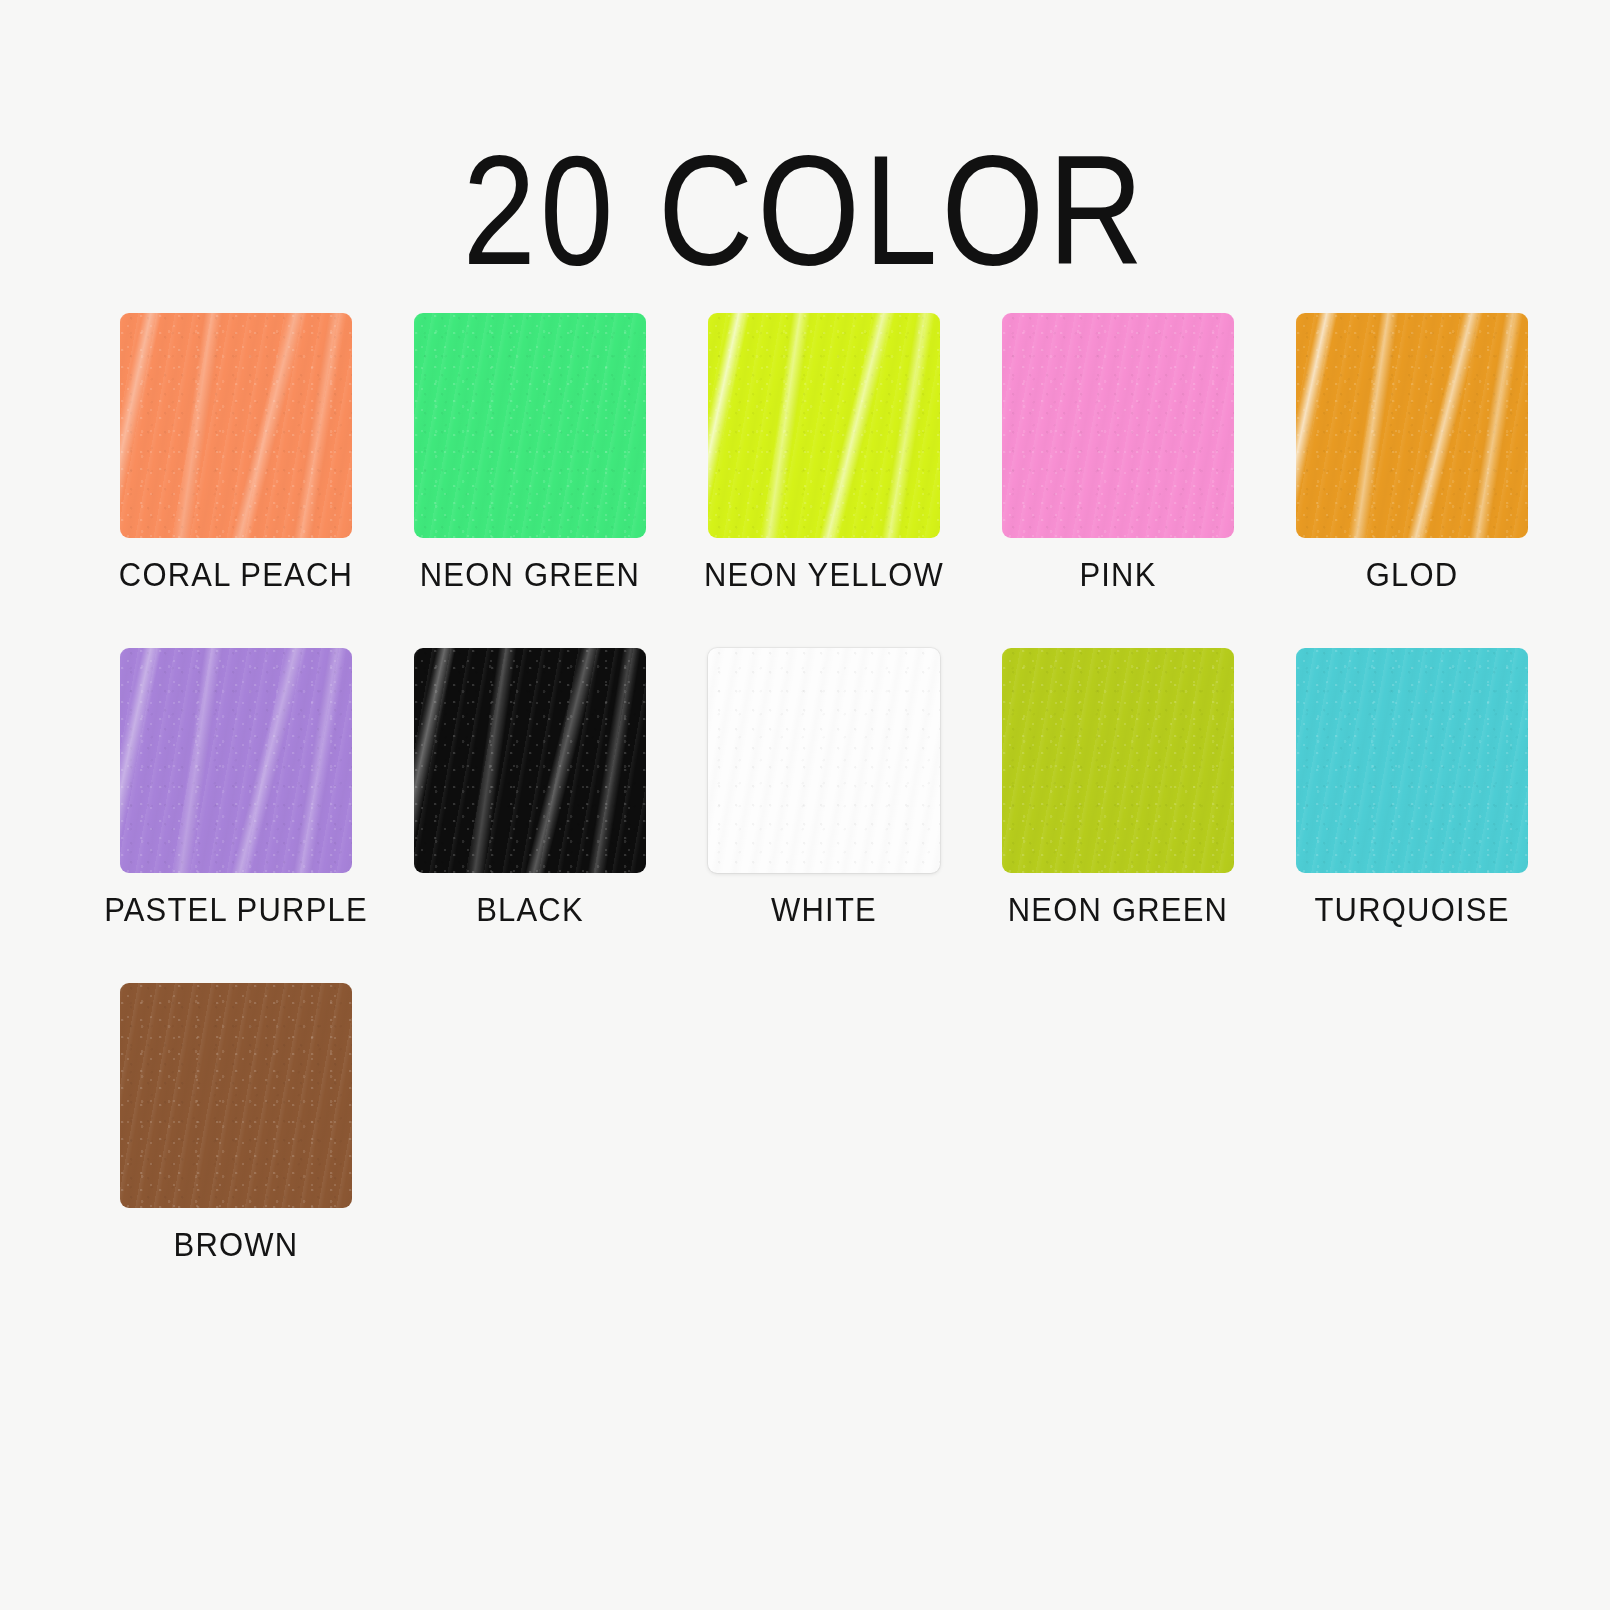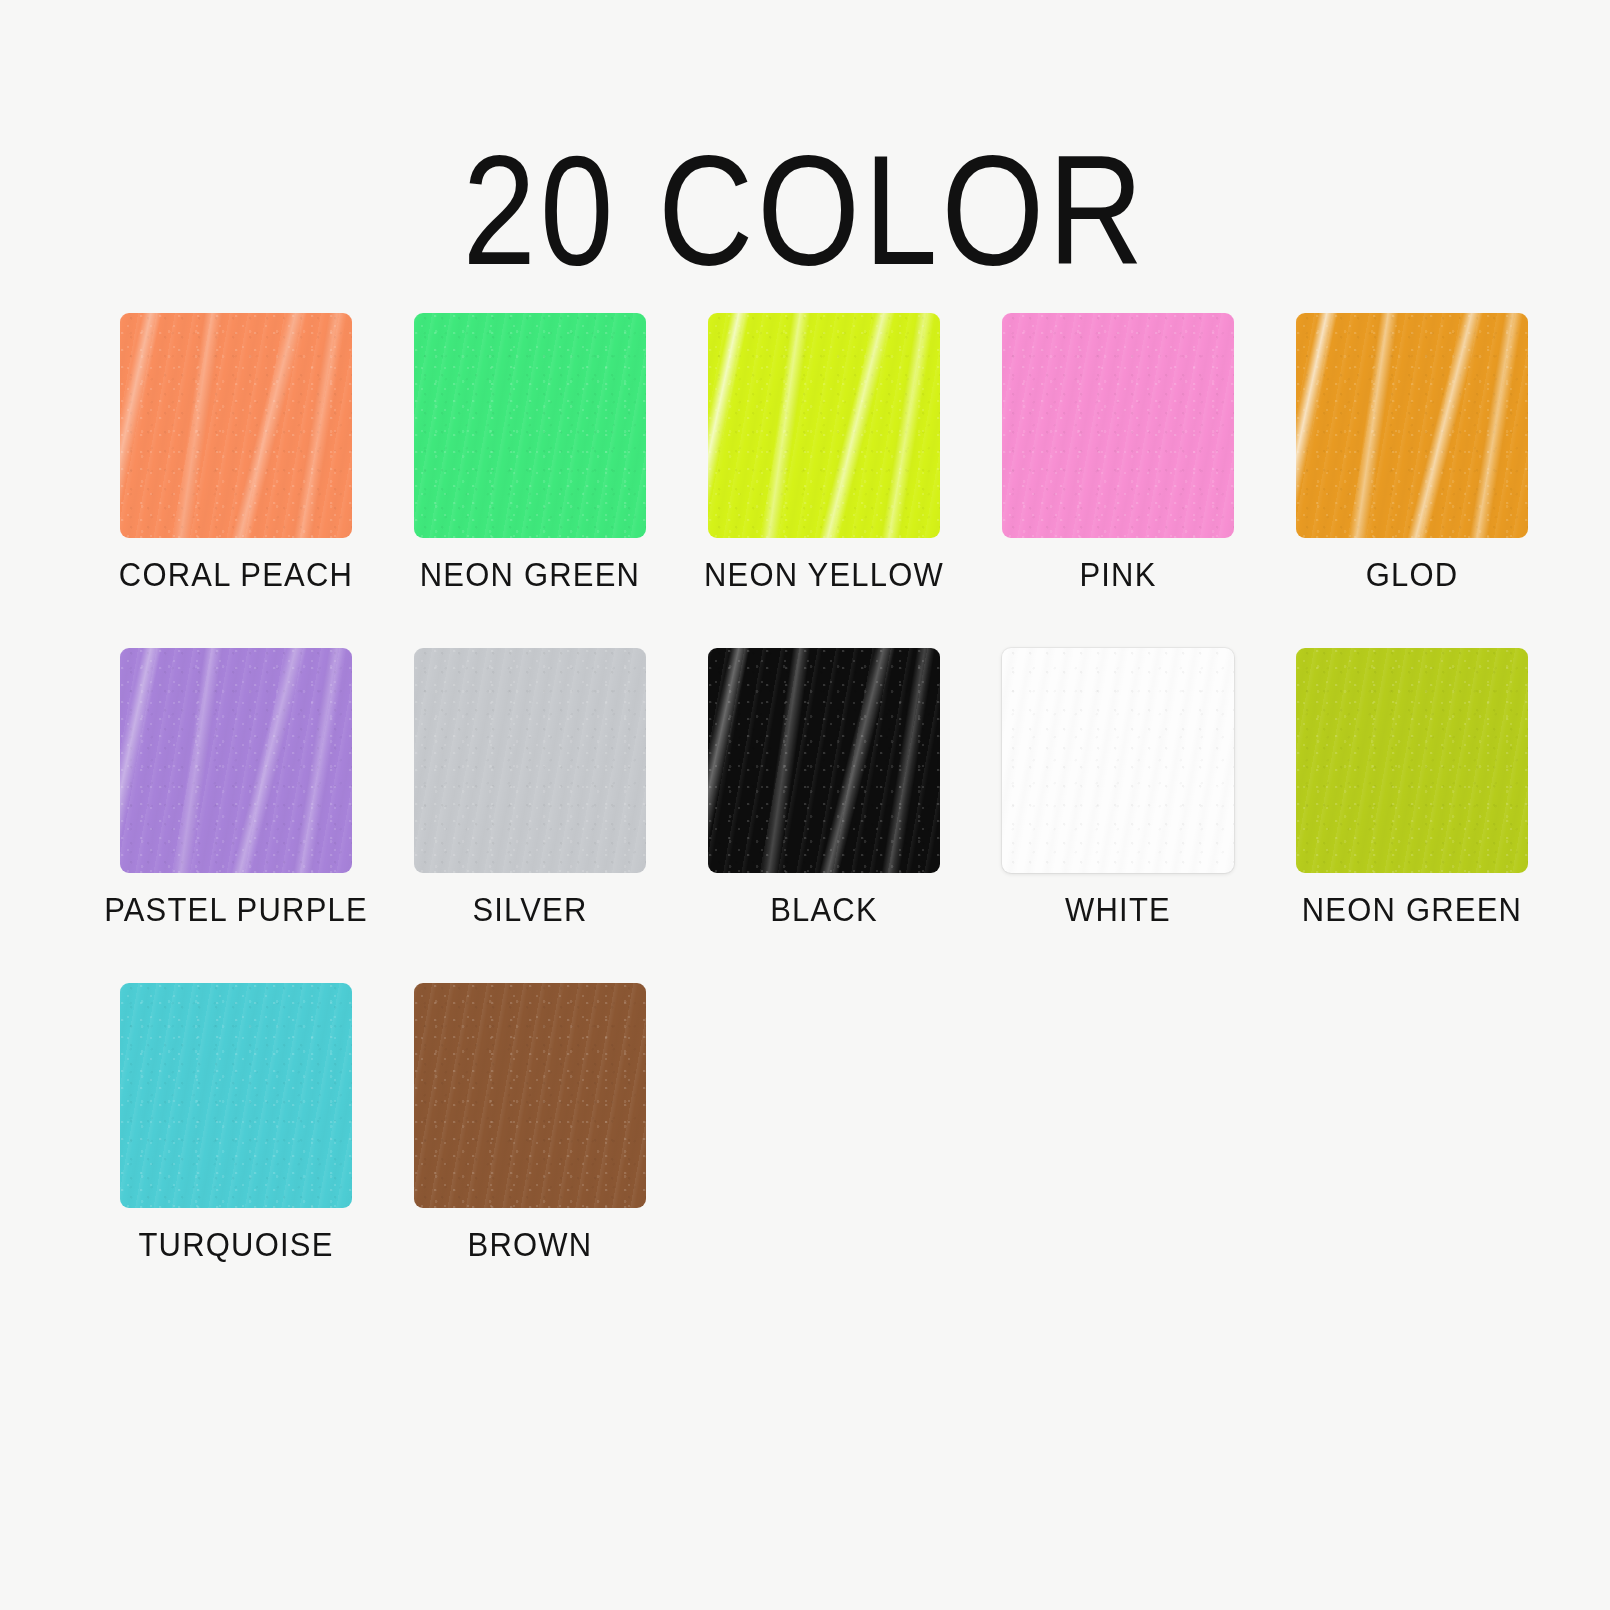--- a/index.html
+++ b/index.html
@@ -179,28 +179,20 @@
       </div>
       <div class="swatch-cell">
         <div class="swatch-chip streaky-light" style="background-color: rgb(167, 130, 217);">
           <span class="bands"></span>
           <span class="grain"></span>
           <span class="streaks"></span>
         </div>
         <div class="swatch-label">PASTEL PURPLE</div>
       </div>
       <div class="swatch-cell">
-        <div class="swatch-chip" style="background-color: rgb(198, 201, 205);">
-          <span class="bands"></span>
-          <span class="grain"></span>
-          <span class="streaks"></span>
-        </div>
-        <div class="swatch-label">SILVER</div>
-      </div>
-      <div class="swatch-cell">
         <div class="swatch-chip streaky-light" style="background-color: rgb(13, 13, 13);">
           <span class="bands"></span>
           <span class="grain"></span>
           <span class="streaks"></span>
         </div>
         <div class="swatch-label">BLACK</div>
       </div>
       <div class="swatch-cell">
         <div class="swatch-chip edged" style="background-color: rgb(253, 253, 253);">
           <span class="bands"></span>

